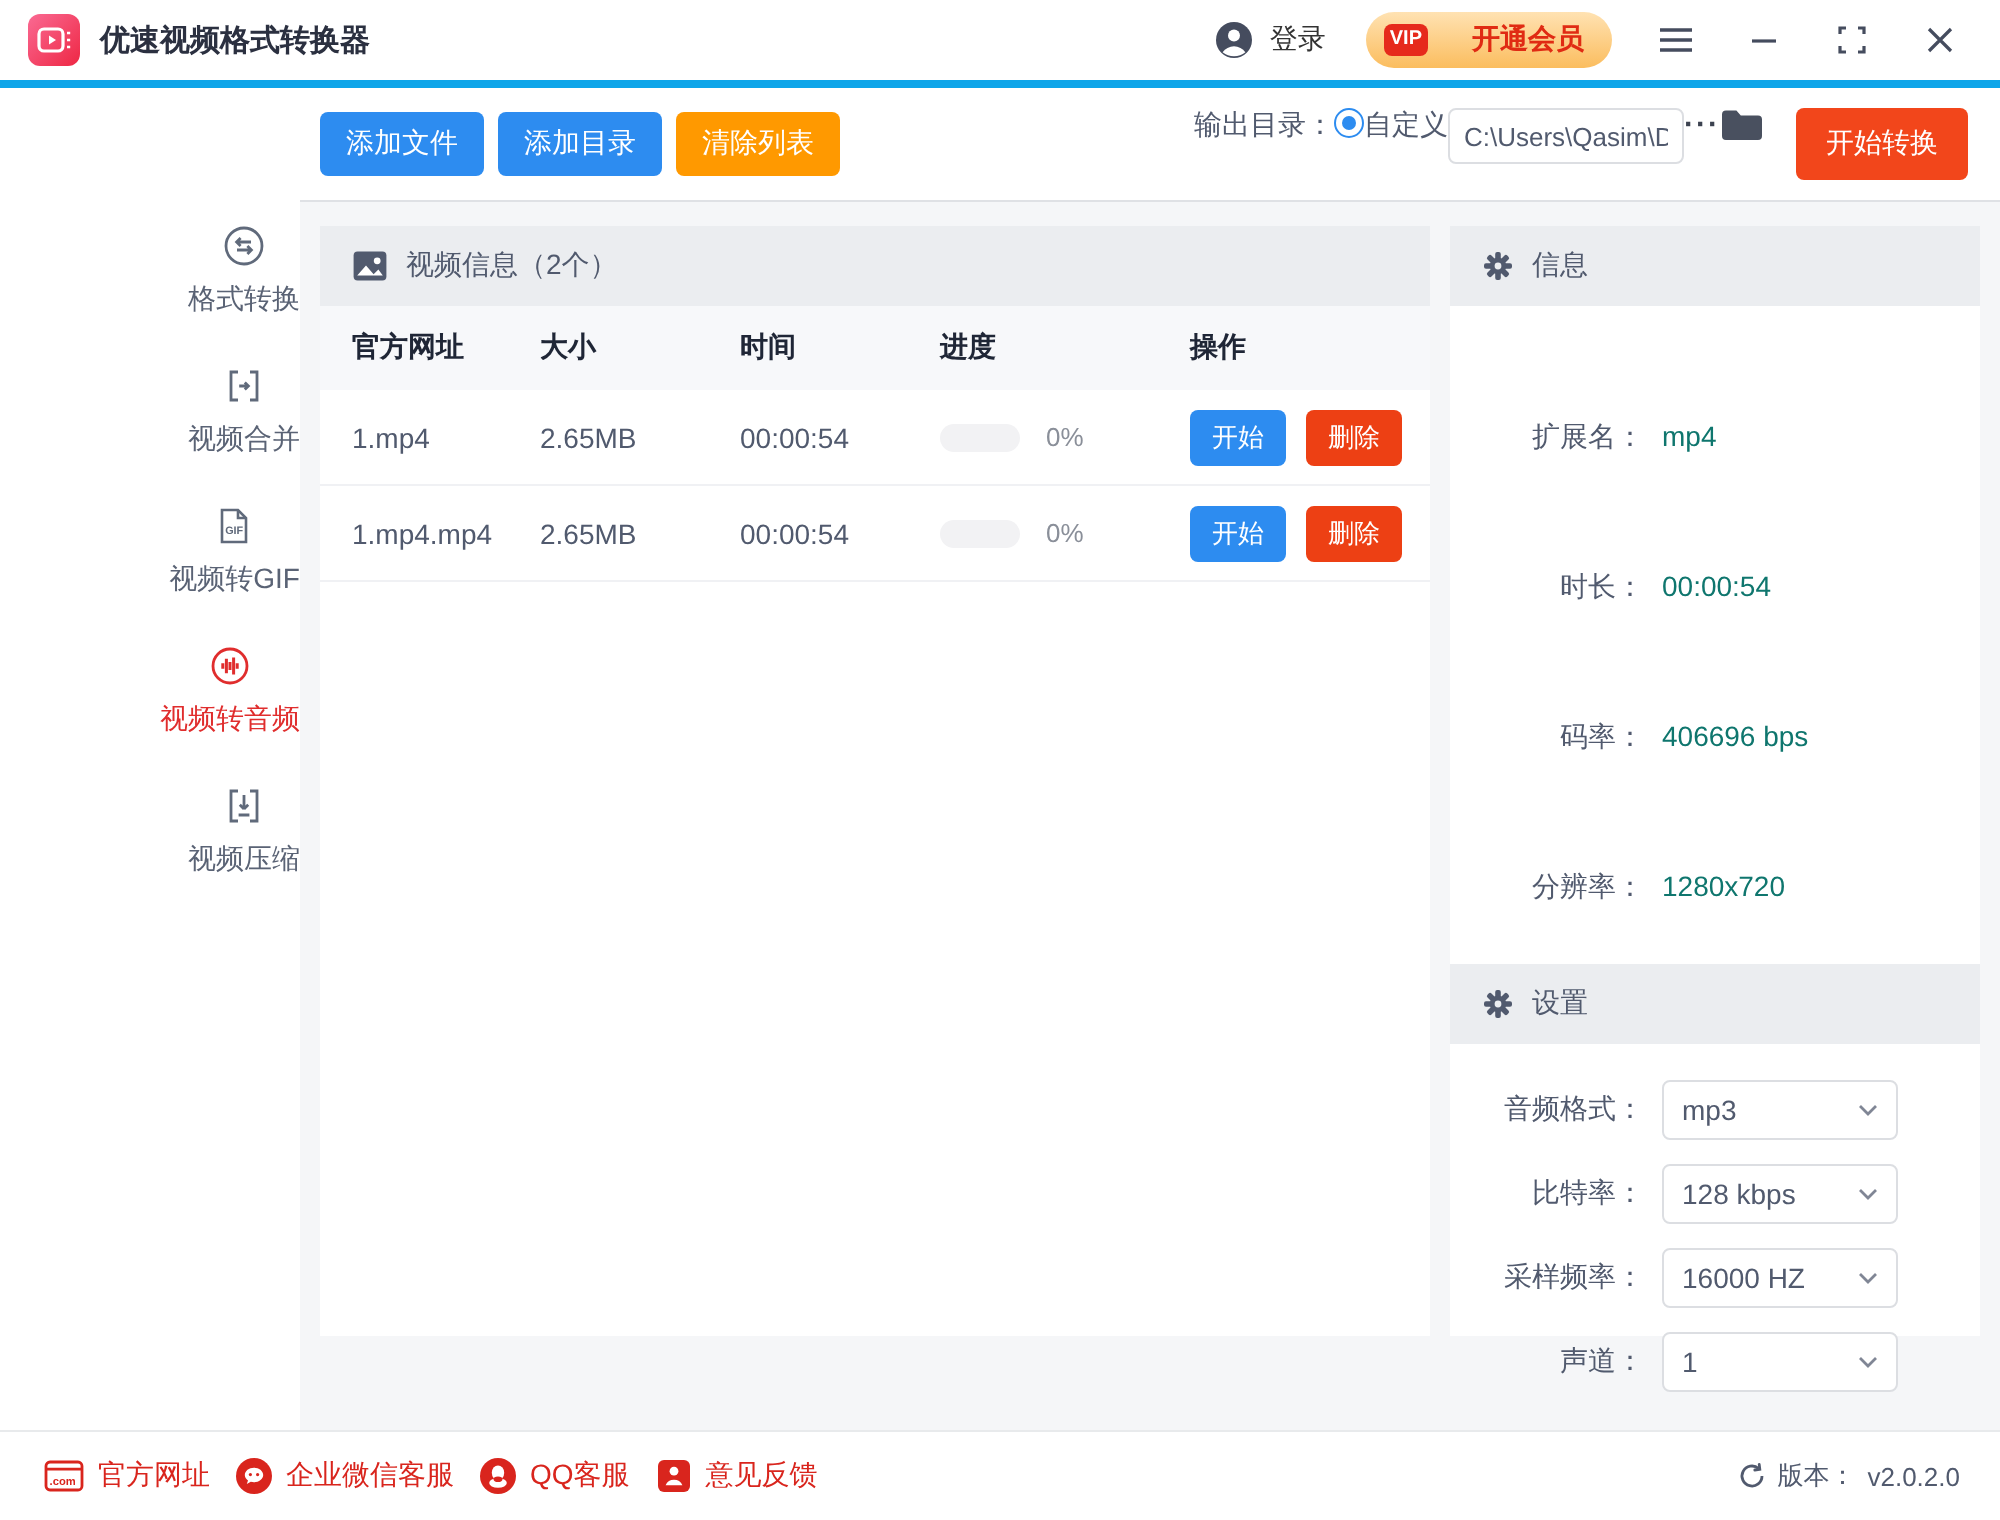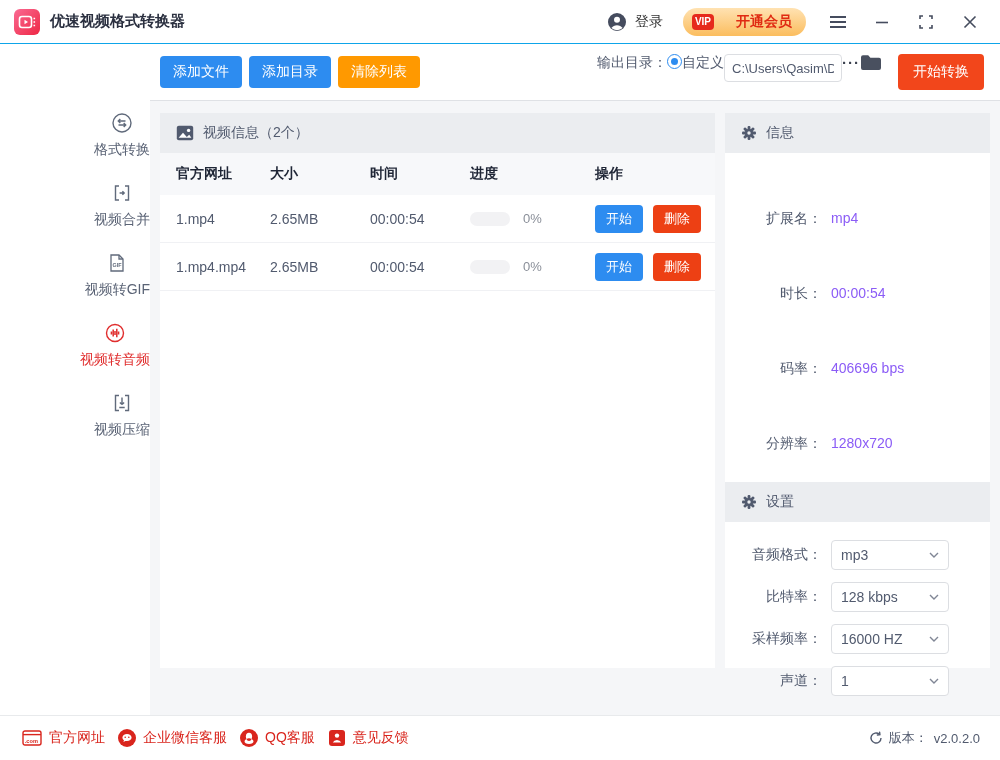--- a/index.html
+++ b/index.html
@@ -5,21 +5,21 @@
   * { box-sizing: border-box; }
   html,body { margin:0; padding:0; }
   body {
     width:1000px; height:760px; overflow:hidden;
     font-family:"Liberation Sans","DejaVu Sans",sans-serif;
     color:#515a6e; background:#fff; font-size:14px;
   }
   svg { display:block; }
 
   
-  .titlebar { height:44px; background:#fff; border-bottom:1px solid #0ea5e9;
+  .titlebar { height:44px; background:#fff; border-bottom:4px solid #0ea5e9;
     display:flex; align-items:center; justify-content:space-between; padding:0 18px 0 14px; }
   .tb-left { display:flex; align-items:center; gap:10px; }
   .app-title { font-size:15px; font-weight:bold; color:#2b3040; }
   .tb-right { display:flex; align-items:center; gap:20px; }
   .login-group { display:flex; align-items:center; gap:8px; color:#333; cursor:pointer; }
   .vip-pill { display:flex; align-items:center; gap:22px; cursor:pointer;
     background:linear-gradient(180deg,#ffe2b2,#fbbd5e); border-radius:15px; padding:5px 14px 5px 9px; }
   .vip-badge { background:#e62a1c; color:#fff; font-size:10px; font-weight:bold;
     border-radius:4px; padding:3px 3px; line-height:1; }
   .vip-text { color:#e02b13; font-weight:bold; font-size:14px; }
@@ -67,21 +67,21 @@
   .c-act  { flex:1; display:flex; gap:10px; }
   .pill { width:40px; height:14px; border-radius:7px; background:#f2f2f4; }
   .pct { color:#8a8f99; font-size:13px; }
   .row-btn { padding:5px 11px; font-size:13px; }
   .row-del { background:#ed4014; }
 
   .right-panel { width:265px; height:555px; background:#fff; display:flex; flex-direction:column; }
   .info-body { padding:13px 0 16px; }
   .info-row { display:flex; height:31px; font-size:14px;margin-top:44px; }
   .info-label { width:97px; text-align:right; color:#515a6e; }
-  .info-value { margin-left:9px; color:#8b5cf6; }
+  .info-value { margin-left:9px; color:#0f766e; }
   .set-body { padding:12px 0; }
   .set-row { display:flex; align-items:center; height:42px; font-size:14px; }
   .set-label { width:97px; text-align:right; }
   .select { margin-left:9px; width:118px; height:30px; border:1px solid #dcdee2; border-radius:4px;
     background:#fff; display:flex; align-items:center; justify-content:space-between;
     padding:0 9px; cursor:pointer; color:#515a6e; }
 
   
   .footer { height:45px; background:#fff; border-top:1px solid #e8eaec;
     display:flex; align-items:center; padding:0 20px 0 22px; gap:13px; }

